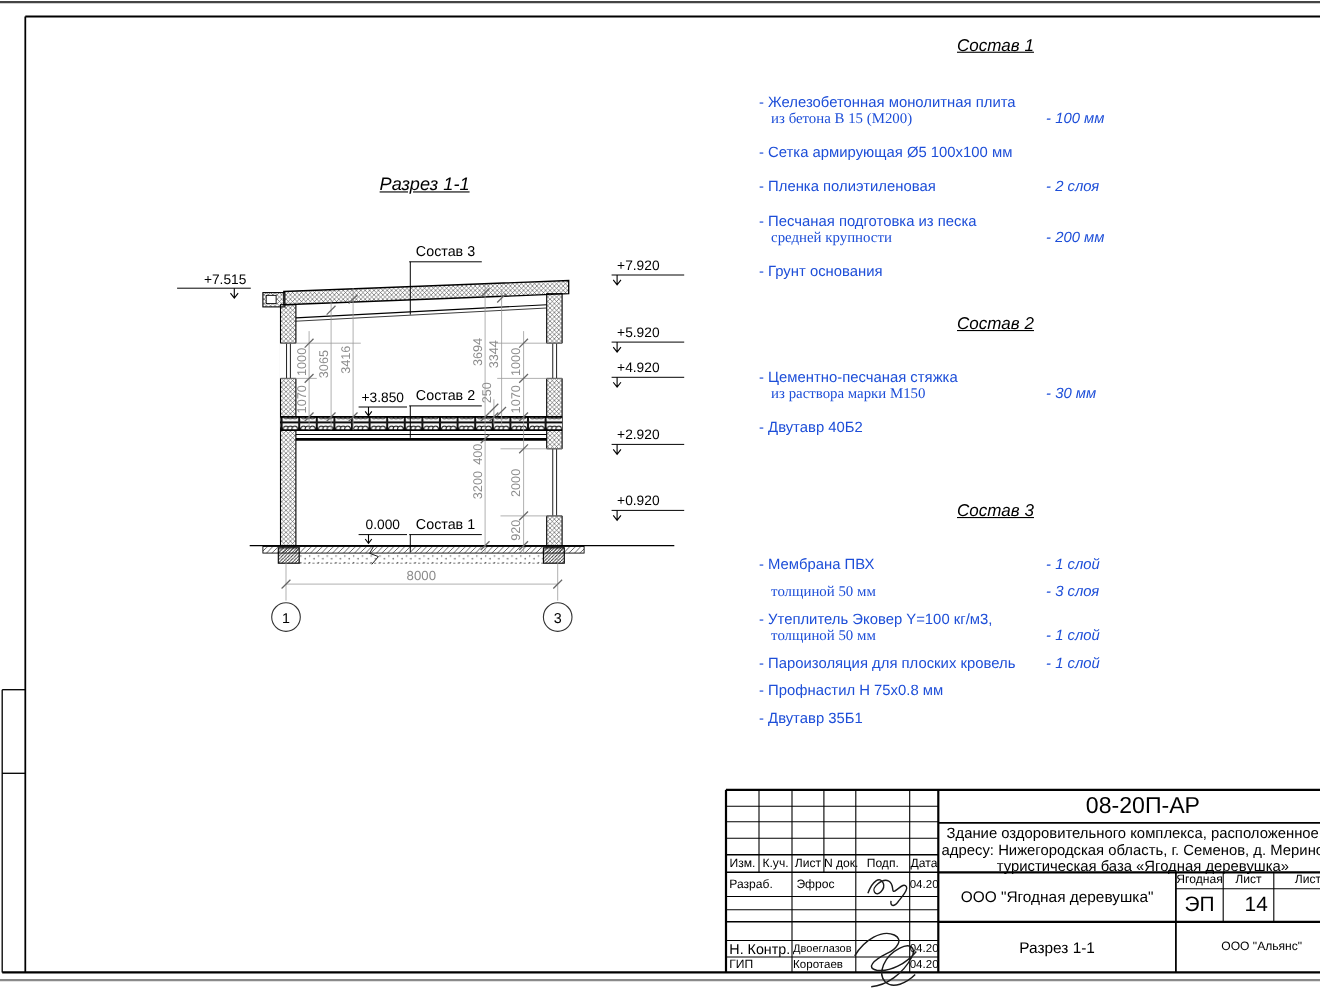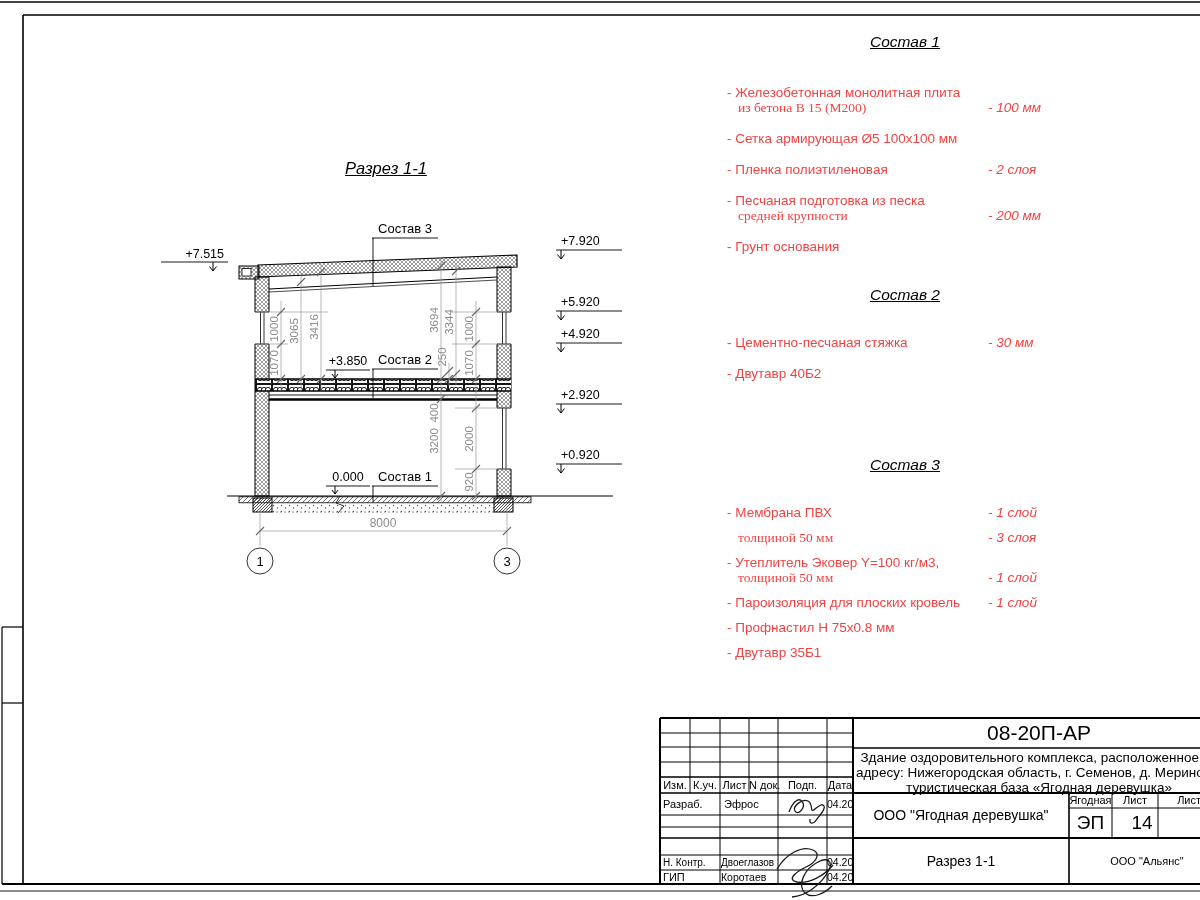--- a/index.html
+++ b/index.html
@@ -21,21 +21,21 @@
   .dwg-title {
     position:absolute; left:328px; top:159px; width:116px; text-align:center;
     font-style:italic; font-size:16.5px; text-decoration:underline; color:#000;
   }
 
   
   .spec-h {
     position:absolute; left:795px; width:220px; text-align:center;
     font-style:italic; font-size:15.5px; text-decoration:underline; color:#000;
   }
-  .spec { position:absolute; left:727px; width:348px; font-size:13.5px; color:#ef4444; }
+  .spec { position:absolute; left:690px; width:348px; font-size:13.5px; color:#1d4ed8; }
   .spec .item { position:relative; line-height:15px; }
   .spec .item .l2 { margin-left:11px;font-family:Liberation Serif, serif; }
   .spec .item .val { position:absolute; left:261px; bottom:0; white-space:nowrap;font-style:italic; }
   .gap16 { margin-bottom:16px; }
   .gap10 { margin-bottom:10px; }
 
   
   .tb { position:absolute; color:#000; white-space:nowrap; overflow:visible; }
   .c  { text-align:center; }
 </style>
@@ -298,20 +298,21 @@
     </div>
     <div class="item">
       <div>- Грунт основания</div>
     </div>
   </div>
 
   <div class="spec-h" style="top:286px">Состав 2</div>
   <div class="spec" style="top:335px">
     <div class="item gap16">
       <div>- Цементно-песчаная стяжка</div>
+      <div class="l2">из раствора марки М150</div>
       <div class="val">- 30 мм</div>
     </div>
     <div class="item">
       <div>- Двутавр 40Б2</div>
     </div>
   </div>
 
   <div class="spec-h" style="top:456px">Состав 3</div>
   <div class="spec" style="top:505px">
     <div class="item gap10">
@@ -363,21 +364,21 @@
   <div class="tb c" style="left:690px;top:777px;width:30px;line-height:16px;font-size:11px">К.уч.</div>
   <div class="tb c" style="left:720px;top:777px;width:29px;line-height:16px;font-size:11px">Лист</div>
   <div class="tb c" style="left:749px;top:777px;width:29px;line-height:16px;font-size:11px">N док.</div>
   <div class="tb c" style="left:778px;top:777px;width:49px;line-height:16px;font-size:11px">Подп.</div>
   <div class="tb c" style="left:827px;top:777px;width:26px;line-height:16px;font-size:11px">Дата</div>
 
   <div class="tb" style="left:663px;top:793px;width:56px;line-height:22px;font-size:11px">Разраб.</div>
   <div class="tb" style="left:724px;top:793px;width:53px;line-height:22px;font-size:11px">Эфрос</div>
   <div class="tb c" style="left:827px;top:793px;width:26px;line-height:22px;font-size:10.5px">04.20</div>
 
-  <div class="tb" style="left:663px;top:855px;width:76px;line-height:15px;font-size:10px">Н. Контр.</div>
+  <div class="tb" style="left:663px;top:855px;width:76px;line-height:15px;font-size:13px">Н. Контр.</div>
   <div class="tb" style="left:721px;top:855px;width:57px;line-height:15px;font-size:10px">Двоеглазов</div>
   <div class="tb c" style="left:827px;top:855px;width:26px;line-height:15px;font-size:10.5px">04.20</div>
 
   <div class="tb" style="left:663px;top:870px;width:56px;line-height:14px;font-size:11px">ГИП</div>
   <div class="tb" style="left:721px;top:870px;width:57px;line-height:14px;font-size:10.5px">Коротаев</div>
   <div class="tb c" style="left:827px;top:870px;width:26px;line-height:14px;font-size:10.5px">04.20</div>
 
 </div>
 
 </body></html>

